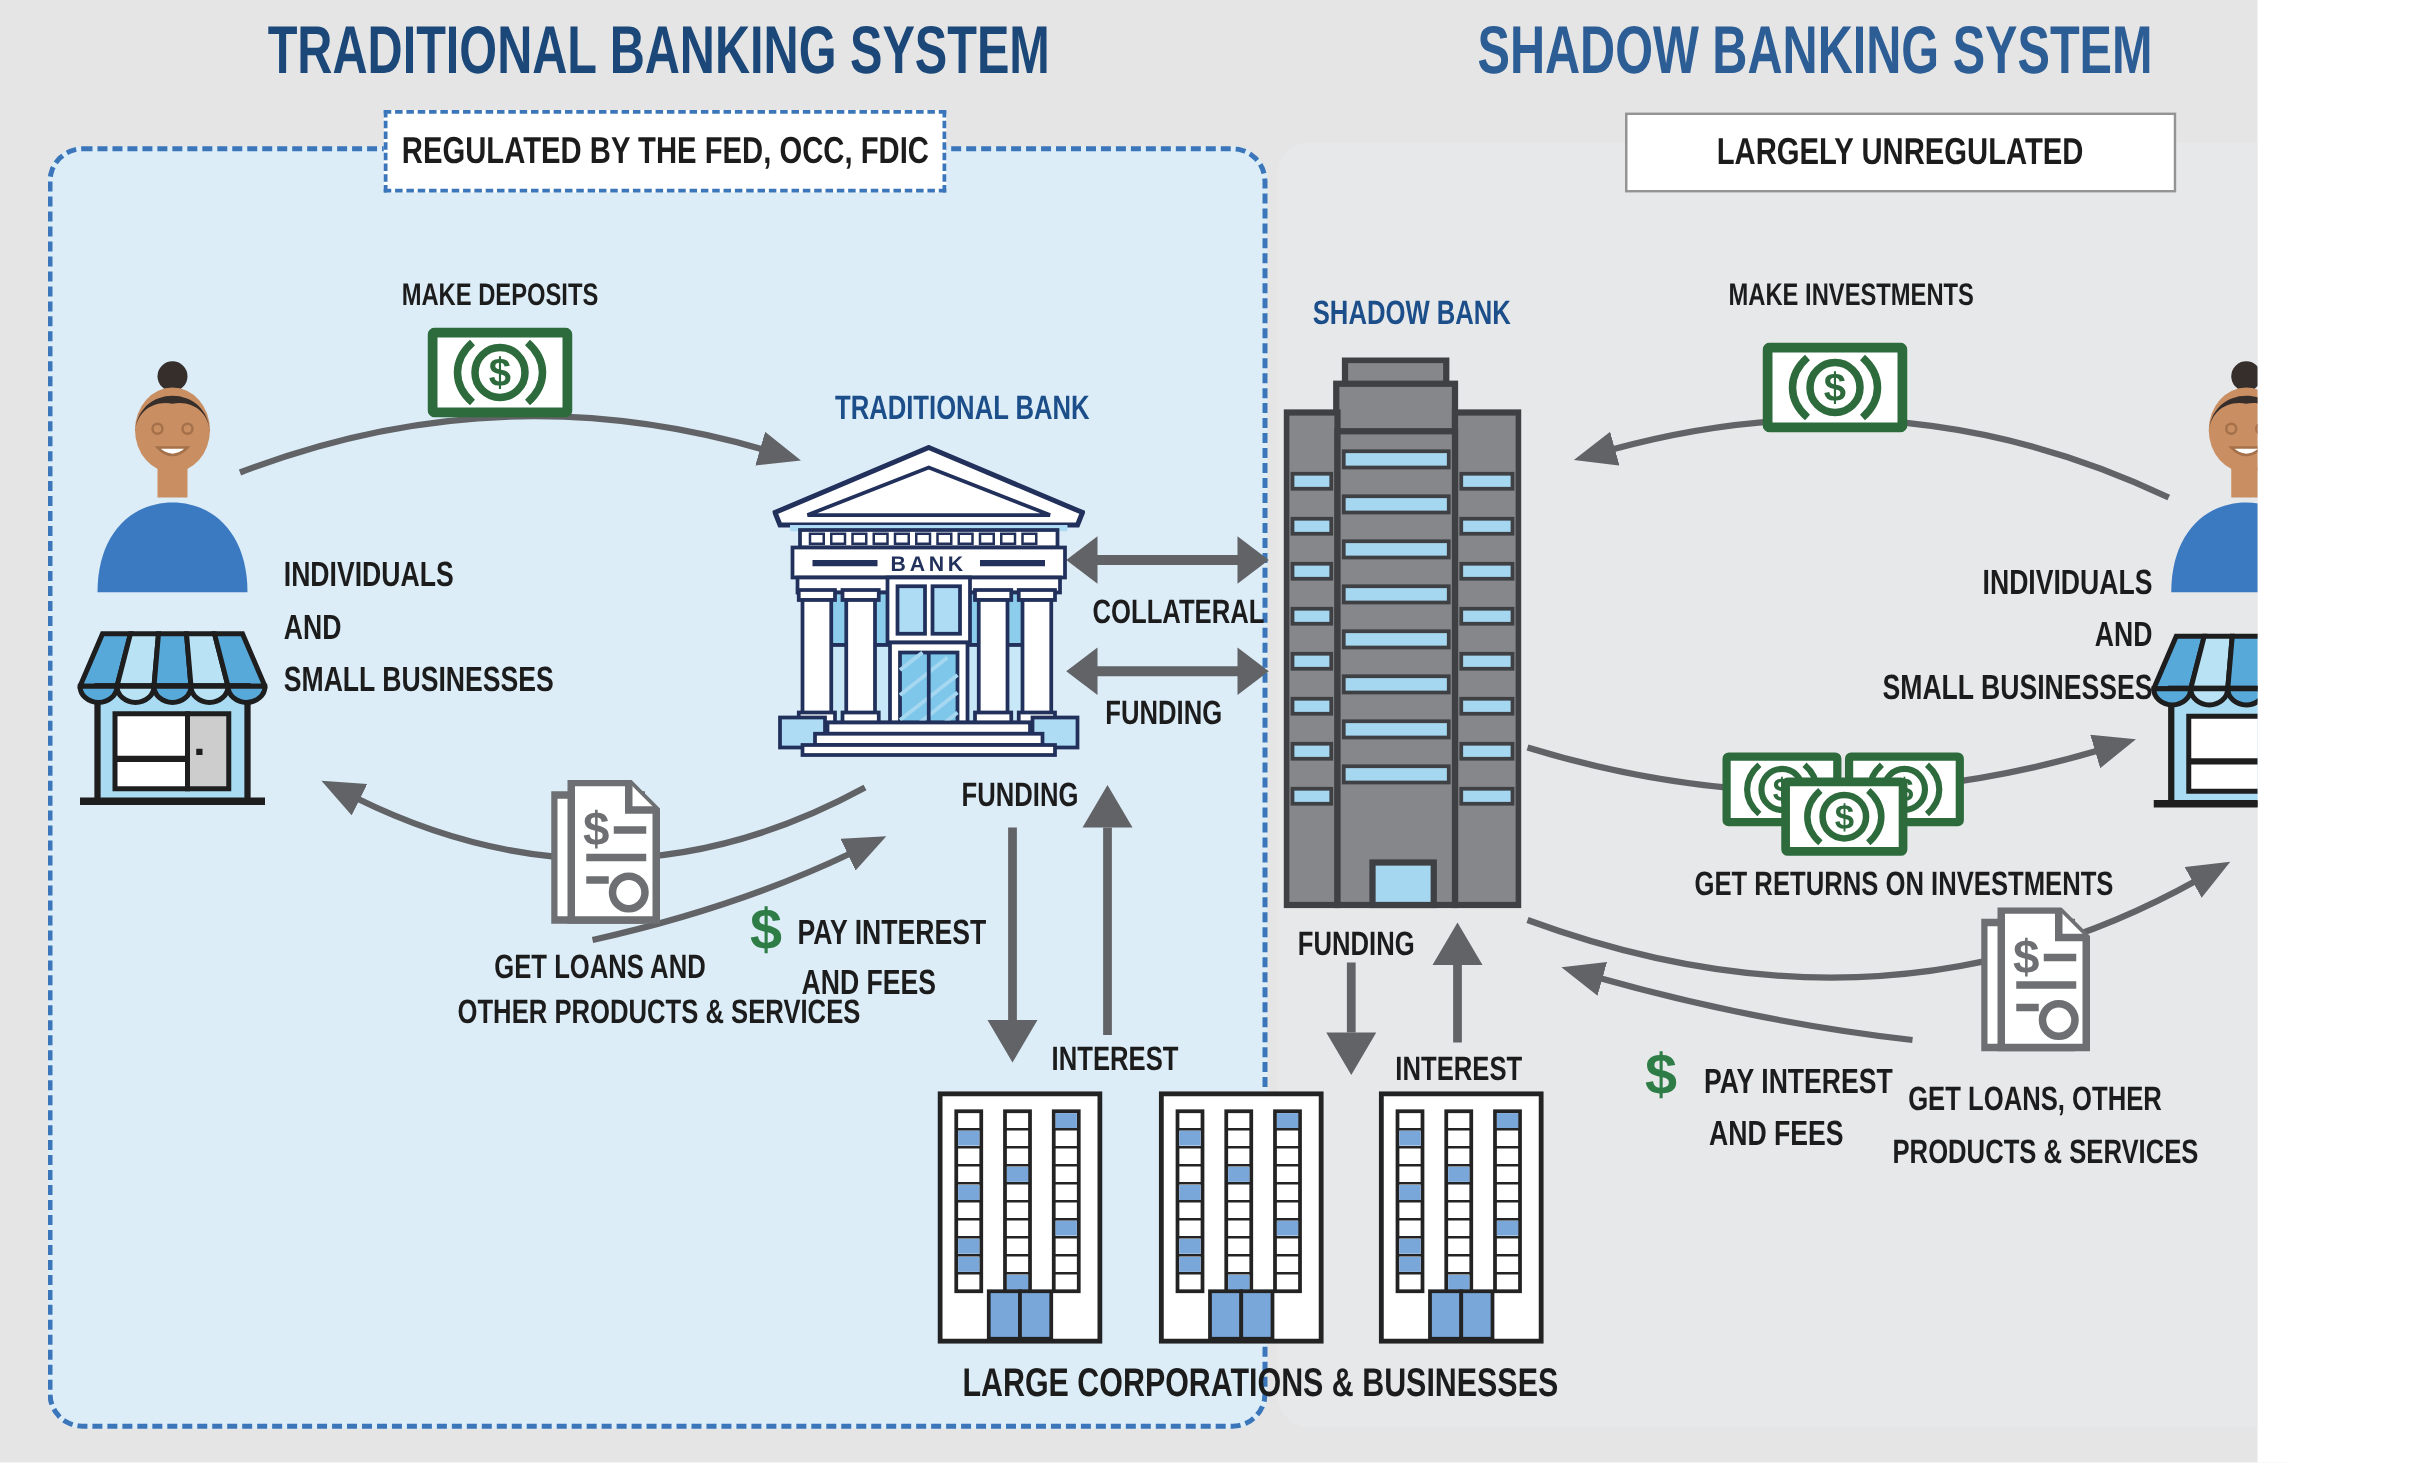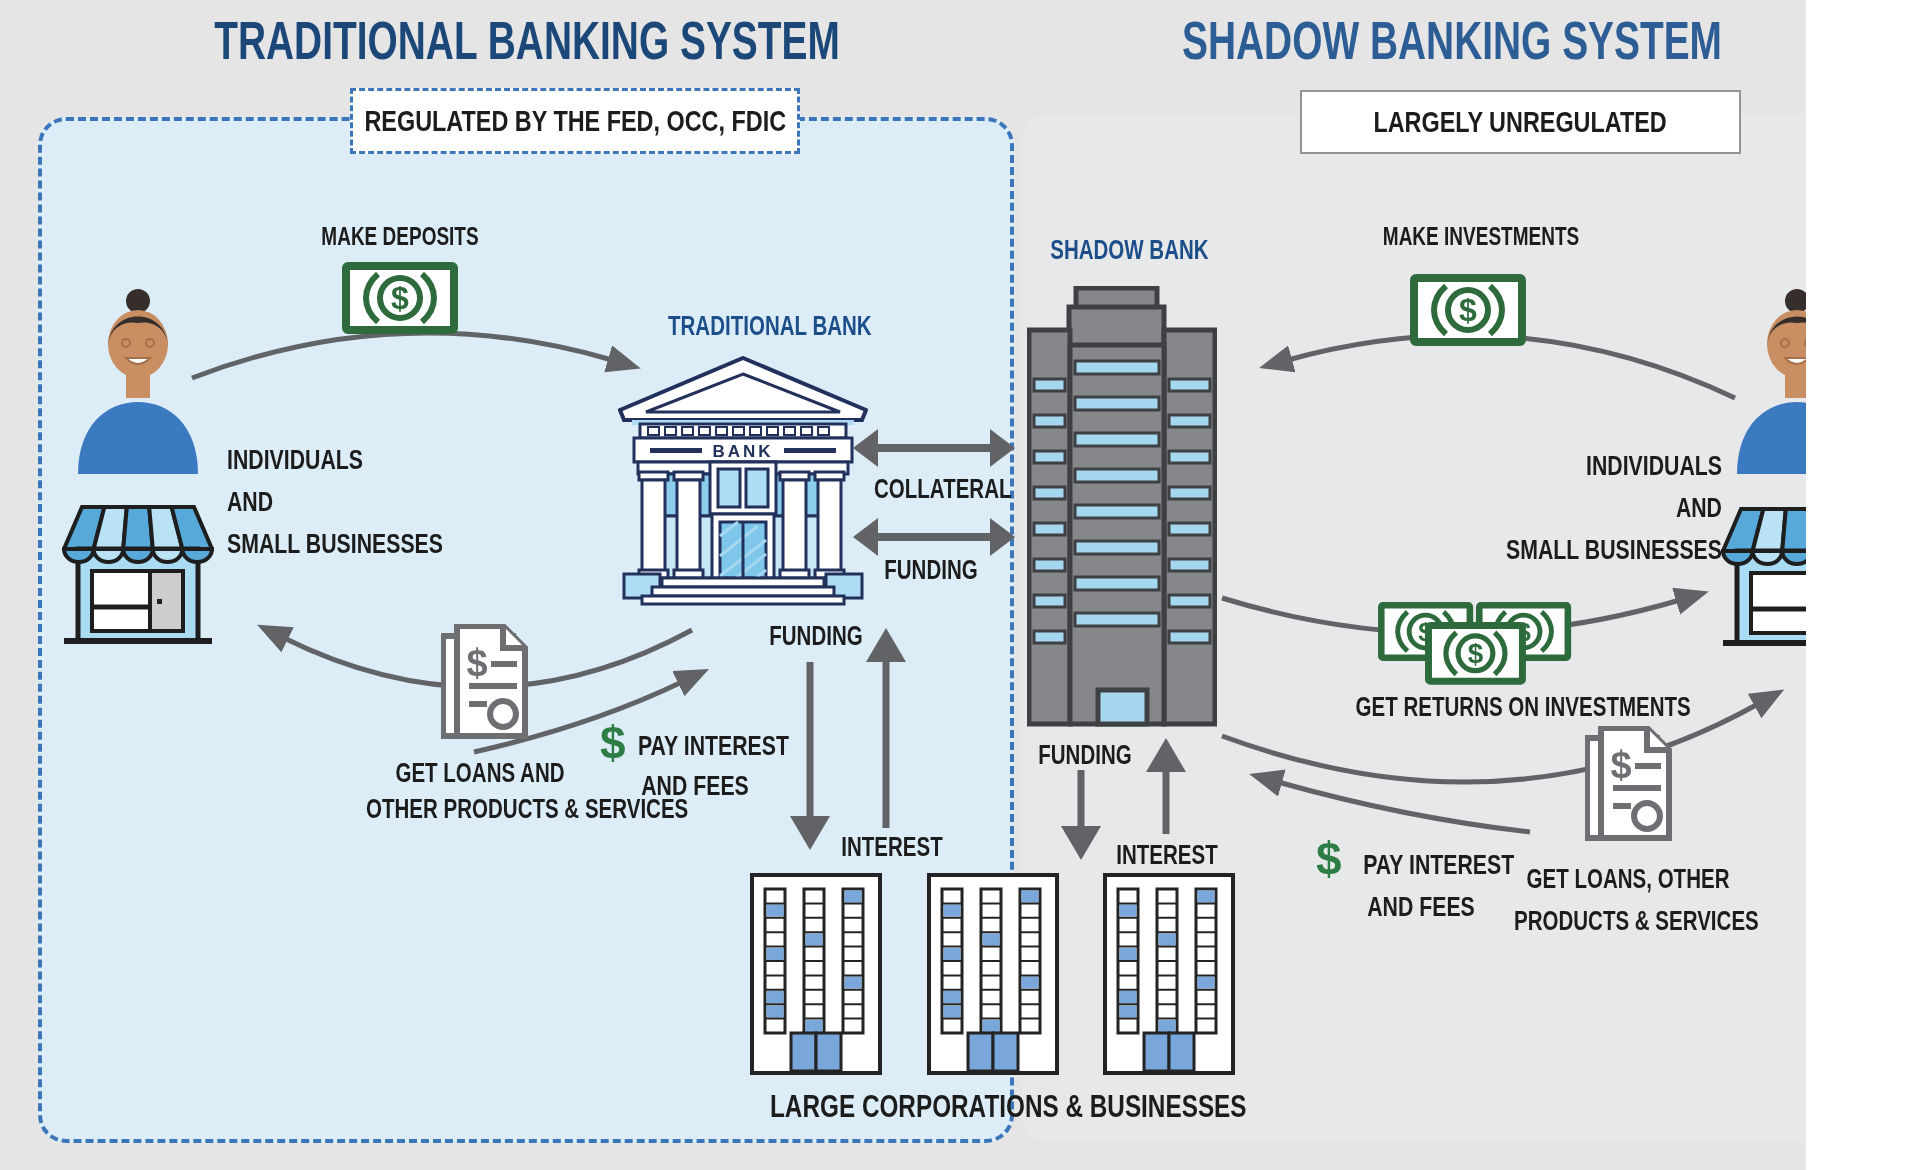--- a/index.html
+++ b/index.html
@@ -14,21 +14,21 @@
   .rgt{text-align:right;}
   .cond{transform:scaleX(0.76);}
   .cond-l{transform:scaleX(0.76);transform-origin:left top;}
   .cond-r{transform:scaleX(0.76);transform-origin:right top;}
   .title{font-size:54px;transform:scaleX(0.72);line-height:1.05;}
   .blue{color:#1c4f8a;}
   .navy{color:#1c4879;}
   .steel{color:#2d5d95;}
   .green{color:#2e7d46;}
   .regbox{position:absolute;left:307px;top:88px;width:444px;height:60px;background:#fff;
-          border:3px dashed #3b76ba;display:flex;align-items:center;justify-content:center;margin-left:43px;}
+          border:3px dashed #3b76ba;display:flex;align-items:center;justify-content:center;}
   .unregbox{position:absolute;left:1300px;top:90px;width:437px;height:60px;background:#fff;
           border:2px solid #949494;display:flex;align-items:center;justify-content:center;}
   .boxtext{font-weight:700;font-size:30px;color:#1c1c1c;transform:scaleX(0.78);white-space:nowrap;}
   svg text{font-family:"Liberation Sans", sans-serif;}
 </style>
 </head>
 <body>
 
 <div class="canvas">
 

